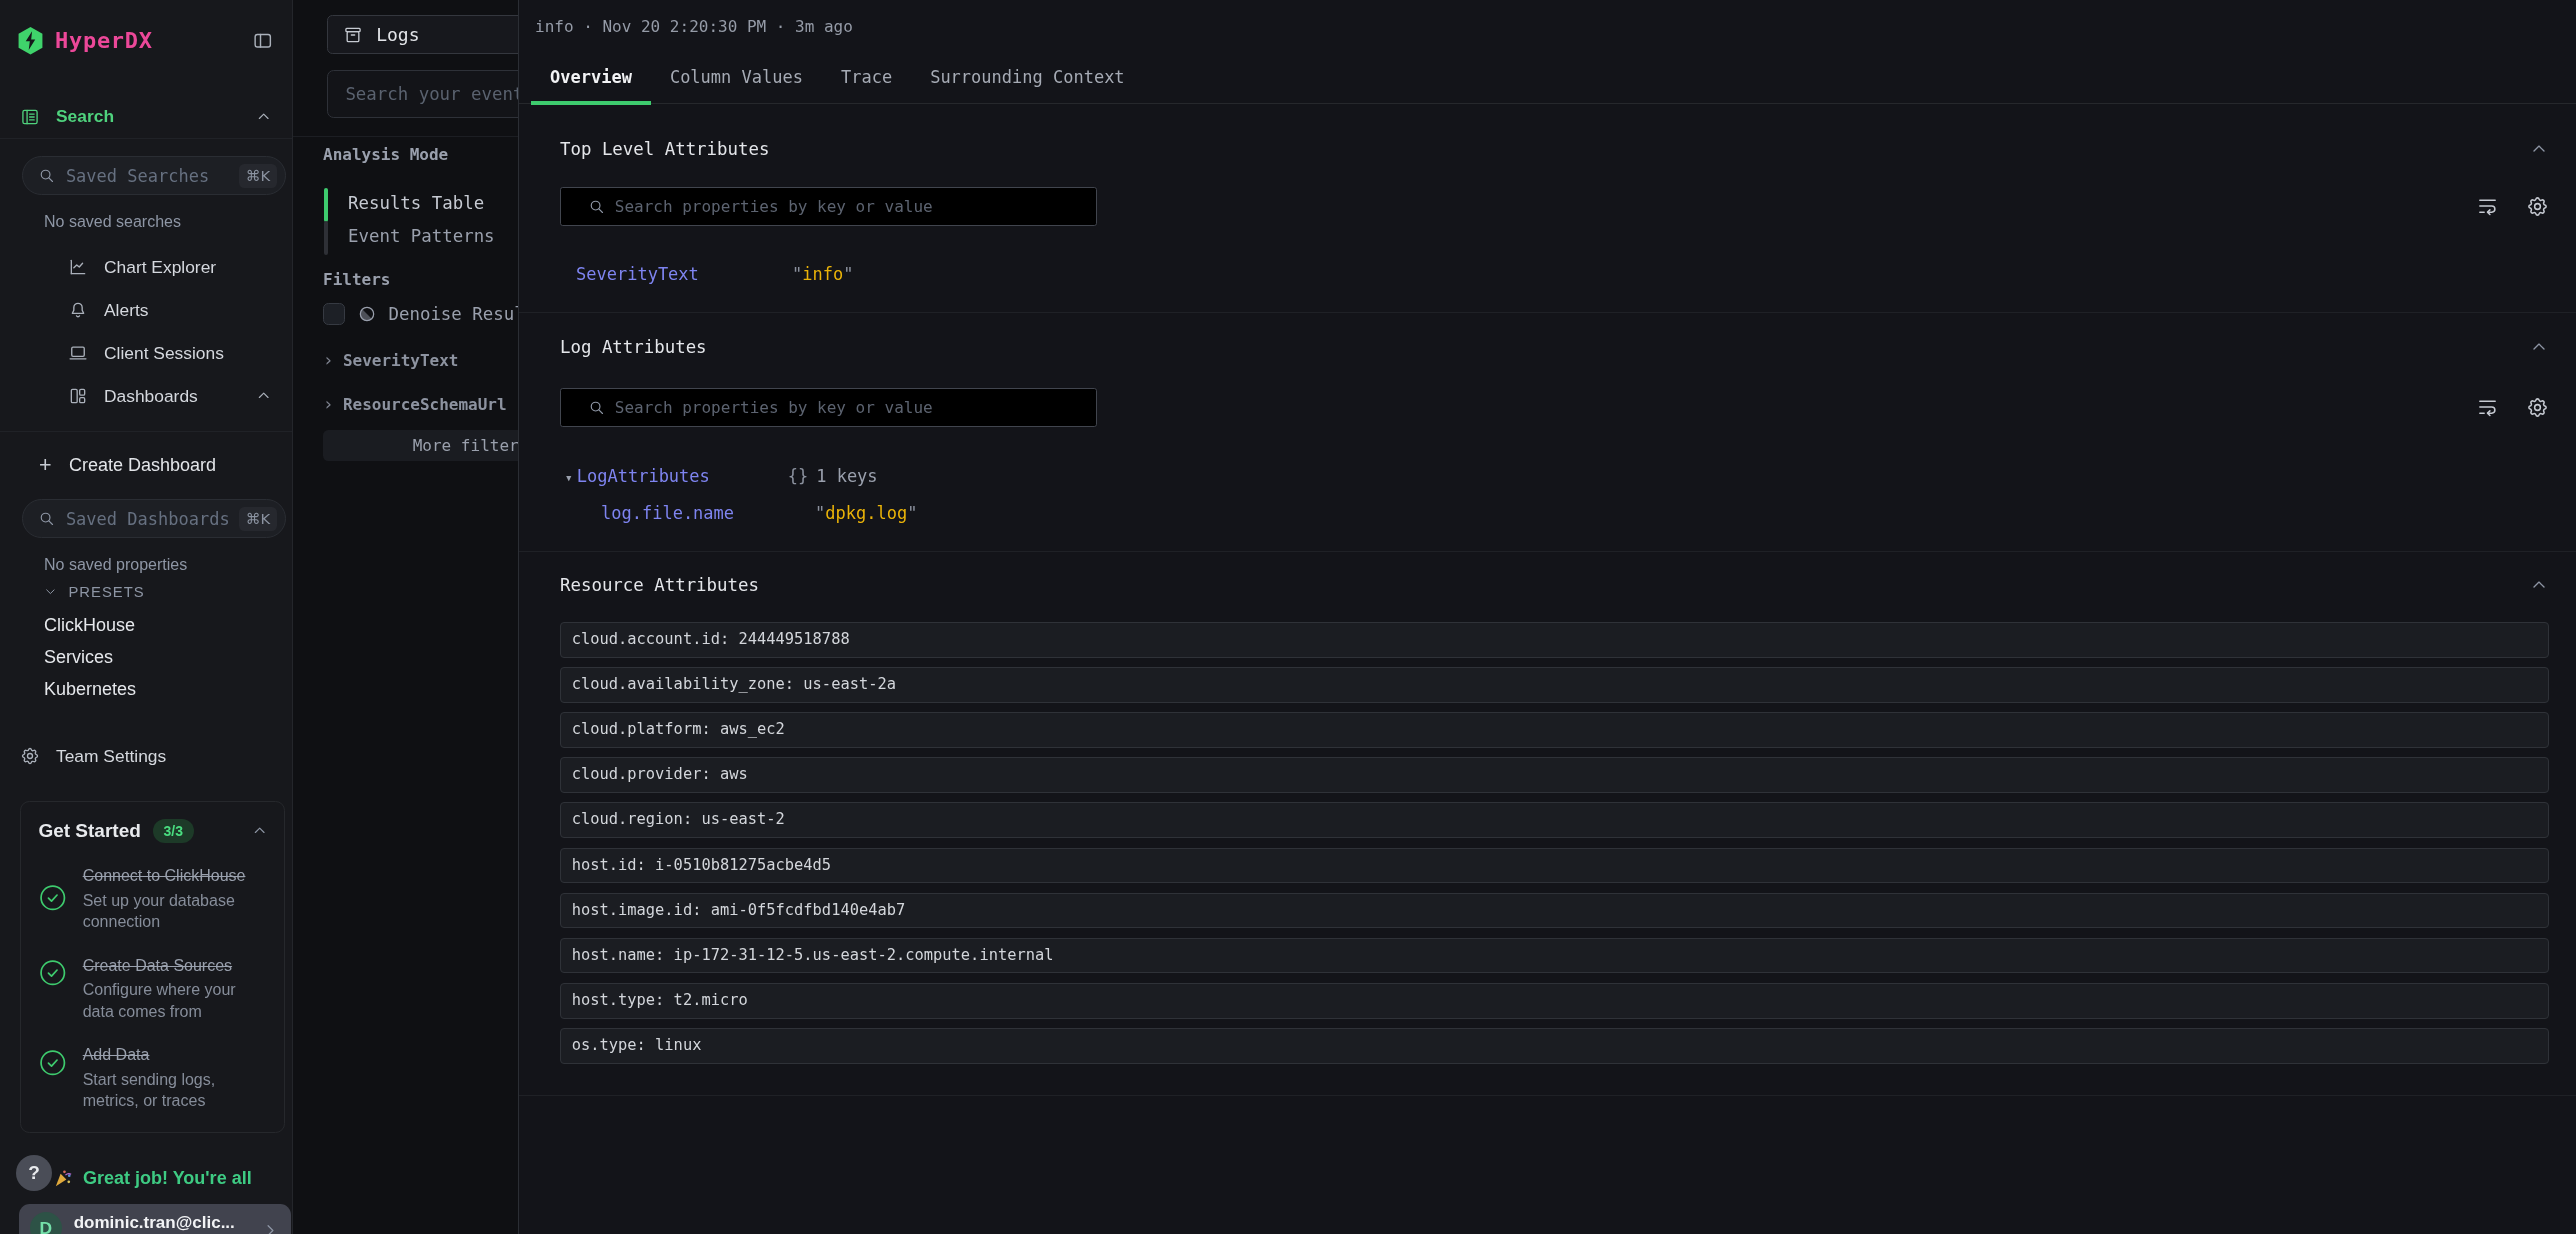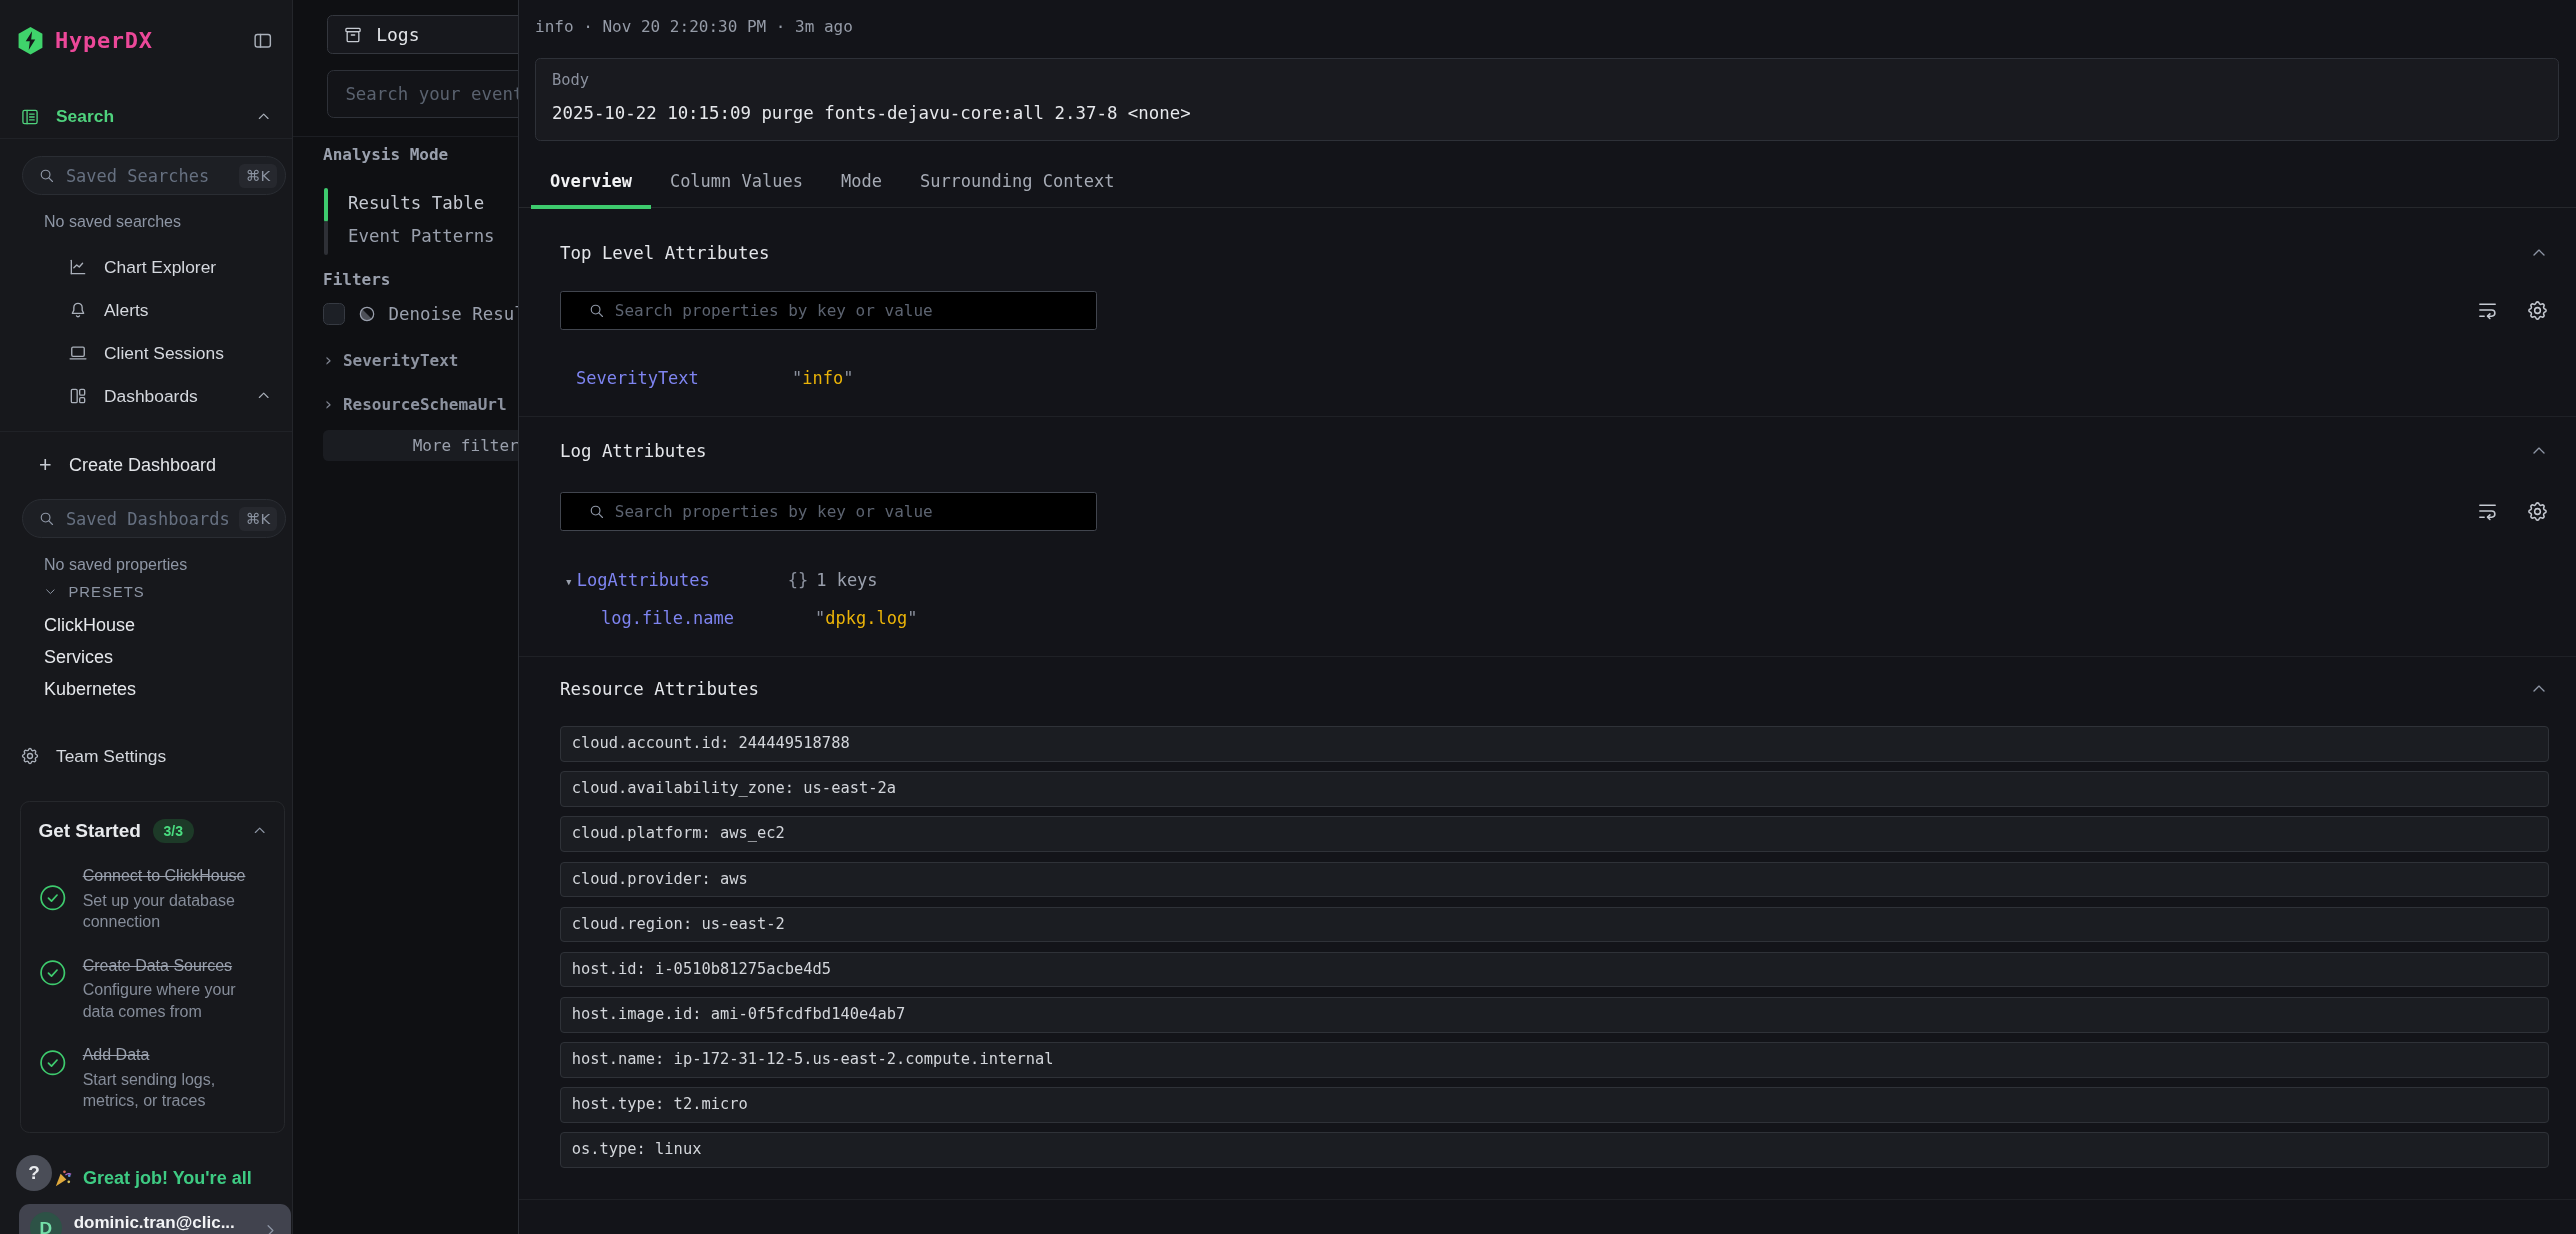--- a/index.html
+++ b/index.html
@@ -417,29 +417,25 @@
   </div>
 
   <div class="more-btn">
     <span>More filters</span>
   </div>
 </section>
 
 <main class="detail">
   <div class="detail-header">info · Nov 20 2:20:30 PM · 3m ago</div>
 
-  <div class="body-card">
-    <div class="body-label">Body</div>
-    <div class="body-text">2025-10-22 10:15:09 purge fonts-dejavu-core:all 2.37-8 &lt;none&gt;</div>
-  </div>
 
   <div class="tabs">
     <div class="tab active">Overview</div>
     <div class="tab">Column Values</div>
-    <div class="tab">Mode</div>
+    <div class="tab">Trace</div>
     <div class="tab">Surrounding Context</div>
   </div>
 
   <div class="section">
     <div class="sec-title-row">
       <span class="sec-title">Top Level Attributes</span>
       <span class="chev">
         <svg class="ico ico-dim" width="20" height="20" viewBox="0 0 24 24">
             <polyline points="6,14.5 12,8.5 18,14.5"></polyline>
           </svg>

